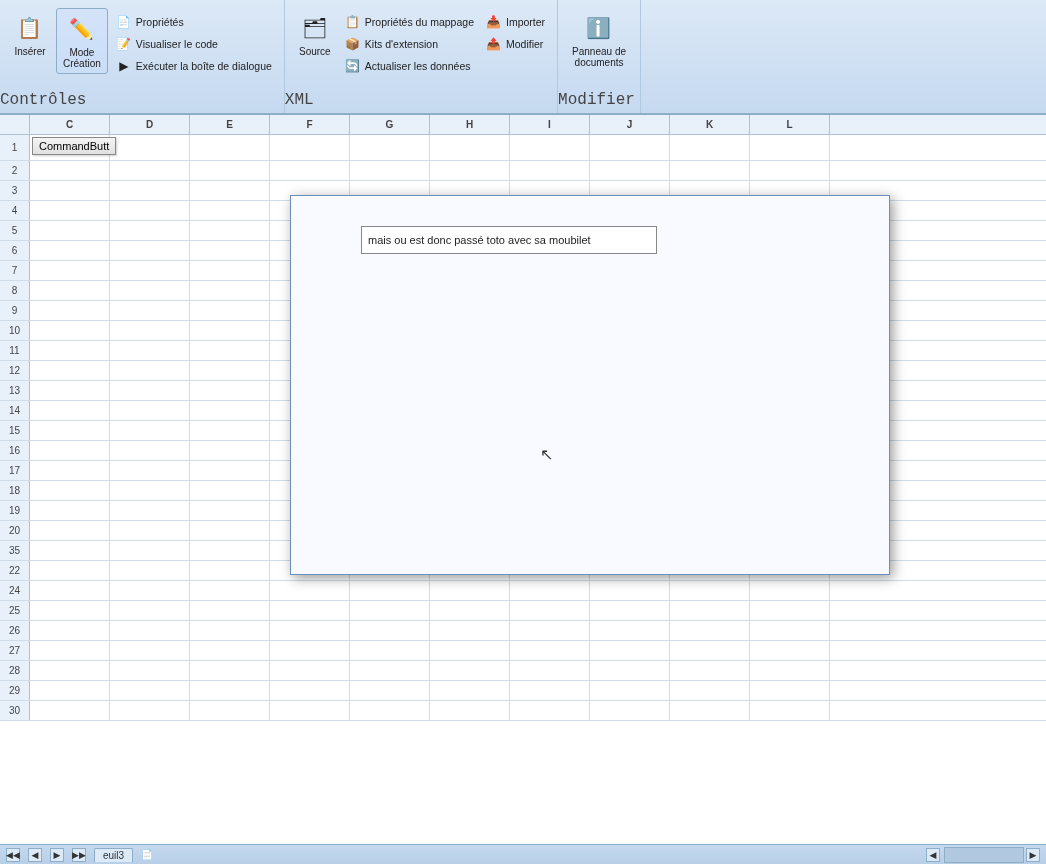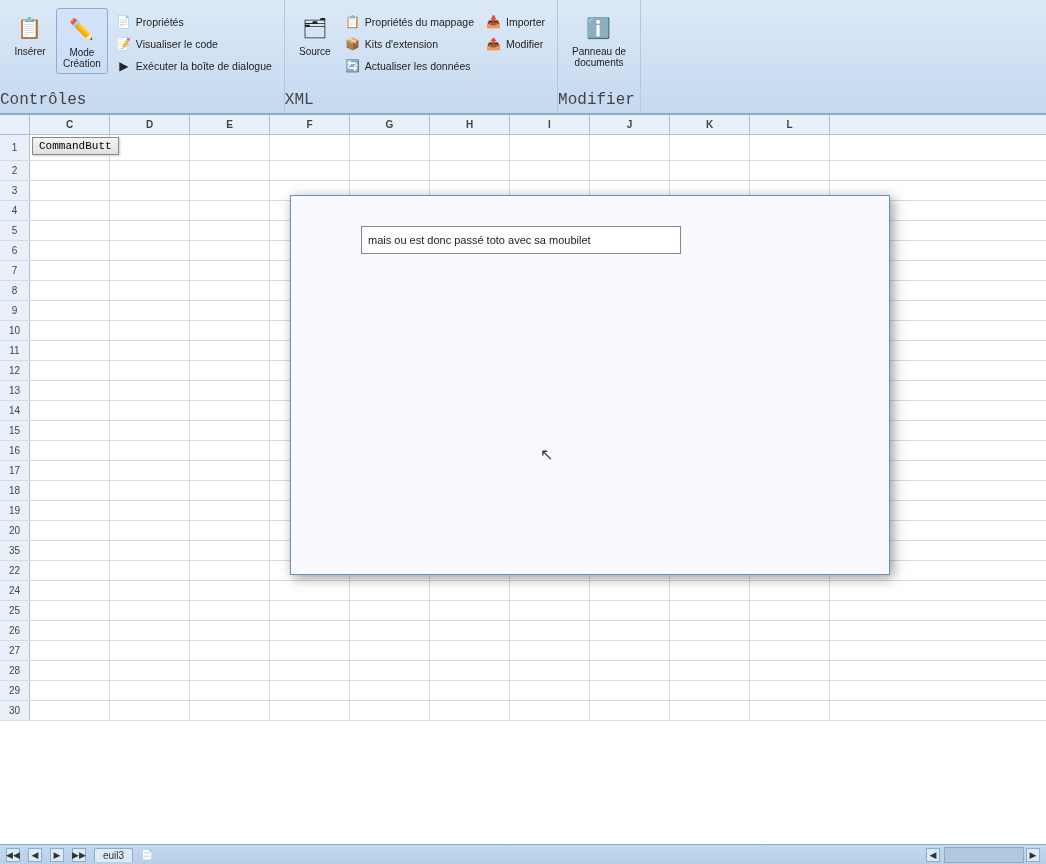--- a/index.html
+++ b/index.html
@@ -218,21 +218,21 @@
     }
 
     .dialog-body {
       flex: 1;
       background: #f8faff;
       padding: 20px;
       position: relative;
     }
 
     .dialog-textbox {
-      width: 320px;
+      width: 296px;
       height: 28px;
       border: 1px solid #888;
       background: #fff;
       padding: 11px 6px;
       font-size: 11px;
       color: #222;
       outline: none;
       position: absolute;
       top: 30px;
       left: 70px;
@@ -415,21 +415,21 @@
       <div class="col-header-cell w-i">I</div>
       <div class="col-header-cell w-j">J</div>
       <div class="col-header-cell w-k">K</div>
       <div class="col-header-cell w-l">L</div>
     </div>
 
     <div class="grid-rows">
 
       <div class="grid-row" style="height:26px;position:relative;">
         <div class="row-num">1</div>
-        <div class="grid-cell w-c cmd-button-cell" style="position:relative;overflow:visible;font-family:Liberation Mono, monospace;">
+        <div class="grid-cell w-c cmd-button-cell" style="position:relative;overflow:visible;">
           <div class="cmd-button-widget">
             <span>CommandButt</span>
           </div>
         </div>
         <div class="grid-cell w-d"></div>
         <div class="grid-cell w-e"></div>
         <div class="grid-cell w-f"></div>
         <div class="grid-cell w-g"></div>
         <div class="grid-cell w-h"></div>
         <div class="grid-cell w-i"></div>

